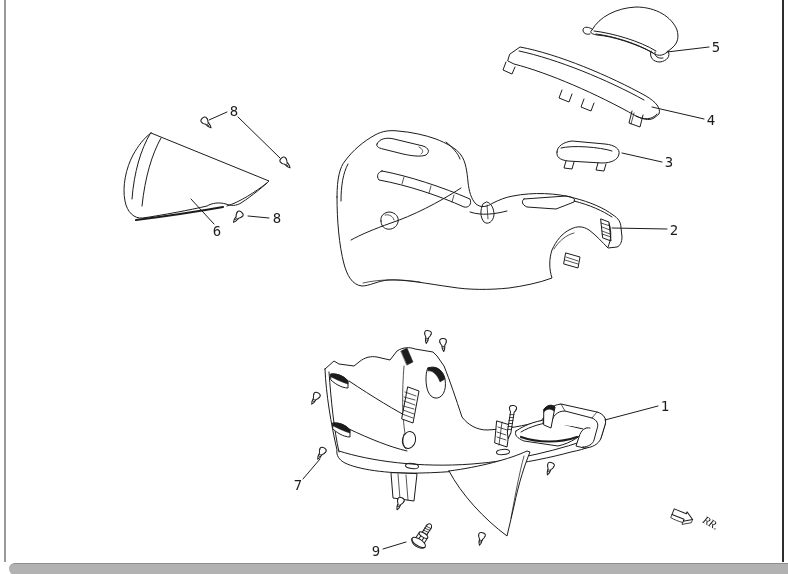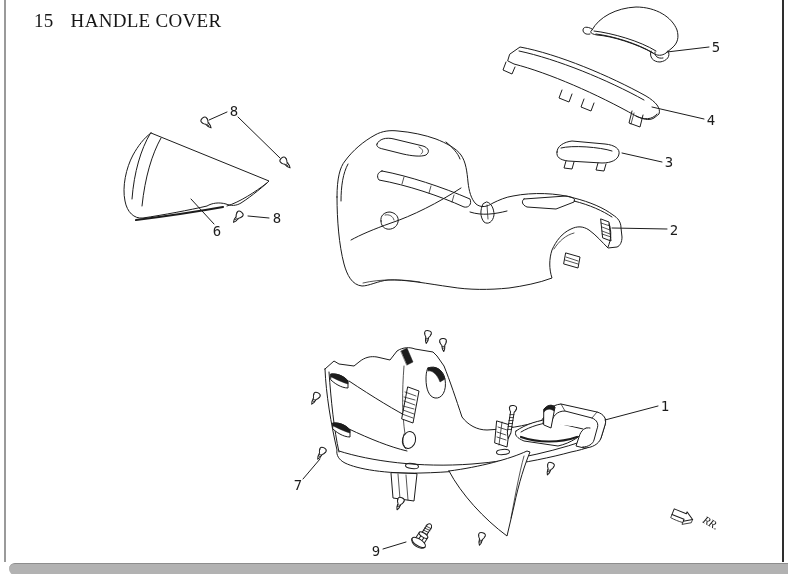--- a/index.html
+++ b/index.html
@@ -21,23 +21,20 @@
   svg.art .thin{stroke-width:.75;}
   svg.art text{stroke:none;}
   .callout{font:14px "DejaVu Sans Mono",monospace;fill:#1c1c1c;text-anchor:middle;}
   .rr-label{font:italic 11px "Liberation Serif",serif;fill:#1c1c1c;}
 </style>
 </head>
 <body>
 
 <div class="page">
 
-  <div class="title">
-    <span class="num">15</span><span>HANDLE COVER</span>
-  </div>
 
   <svg class="art" width="788" height="574" viewBox="0 0 788 574">
     <defs>
       <g id="screw">
         <ellipse cx="0" cy="0" rx="3.4" ry="2.4" class="fw"></ellipse>
         <path d="M -3.2,0.9 C -2.9,2.6 -2.2,3.6 -1.5,4.2 L -1.1,8.2 L 0,10.6 L 1.1,8.2 L 1.5,4.2 C 2.2,3.6 2.9,2.6 3.2,0.9" class="fw"></path>
         <line x1="-1.4" y1="5.6" x2="1.4" y2="5.3" class="thin"></line>
         <line x1="-1.2" y1="7.3" x2="1.2" y2="7.0" class="thin"></line>
       </g>
       <g id="screw-long">

